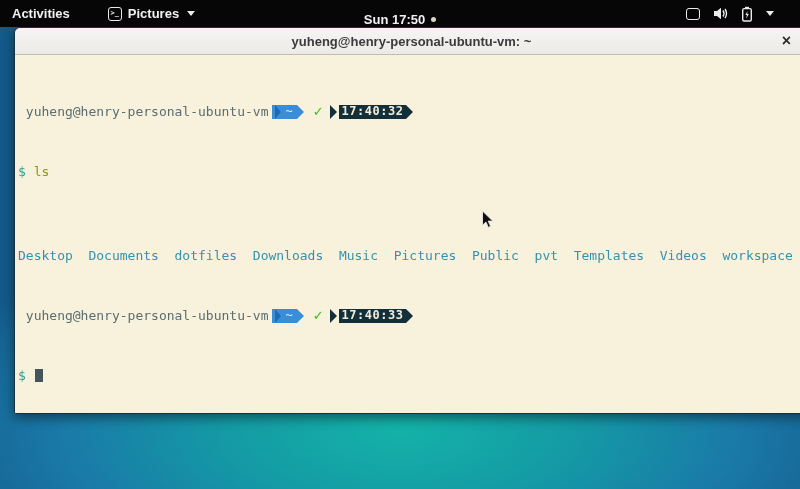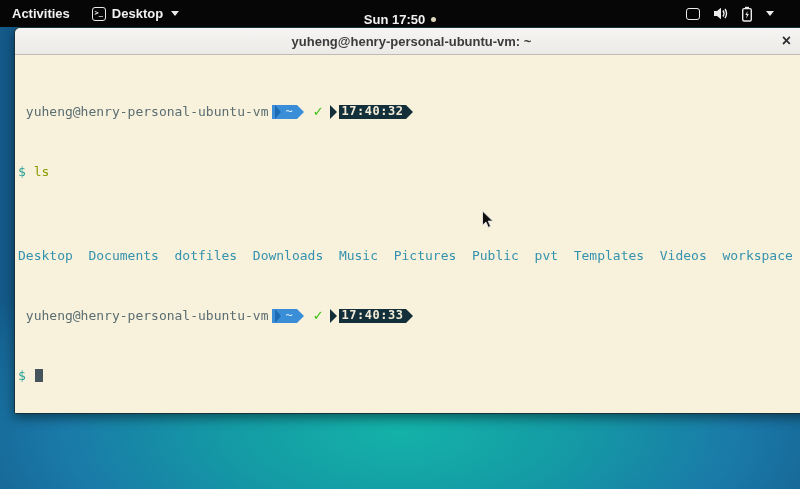--- a/index.html
+++ b/index.html
@@ -12,21 +12,21 @@
       var(--desktop-teal,#14b2a8) 0%, #149aa5 35%, #1a79a8 68%, #135a89 100%);
   }
 
   
   .topbar {
     position:absolute; left:0; top:0; width:800px; height:27px;
     background:var(--topbar-bg,#060606); color:var(--topbar-fg,#f1f1f1);
     display:flex; align-items:center; z-index:5;
     font-size:13px; font-weight:bold;
   }
-  .tb-left { display:flex; align-items:center; height:100%; }
+  .tb-left { display:flex; align-items:center; height:100%;gap:16px; }
   .tb-activities { padding:0 12px; height:100%; display:flex; align-items:center; cursor:default; }
   .tb-app { display:flex; align-items:center; gap:6px; padding:0 10px; height:100%; }
   .term-glyph-box {
     width:14px; height:14px; border:1.2px solid #e9e9e9; border-radius:3px;
     display:flex; align-items:center; justify-content:center;
   }
   .term-glyph-box span {
     font-family:"DejaVu Sans Mono", monospace; font-size:7px; font-weight:bold;
     line-height:1; transform:translateY(-0.5px);
   }
@@ -114,21 +114,21 @@
 
 <div class="topbar">
   <div class="tb-left">
     <div class="tb-activities">
       <span>Activities</span>
     </div>
     <div class="tb-app">
       <span class="term-glyph-box">
         <span>&gt;_</span>
       </span>
-      <span>Desktop</span>
+      <span>Pictures</span>
       <span class="caret-down"></span>
     </div>
   </div>
 
   <div class="tb-center">
     <div class="tb-clock">
       <span>Sun 17:50</span>
       <span class="notif-dot"></span>
     </div>
   </div>

